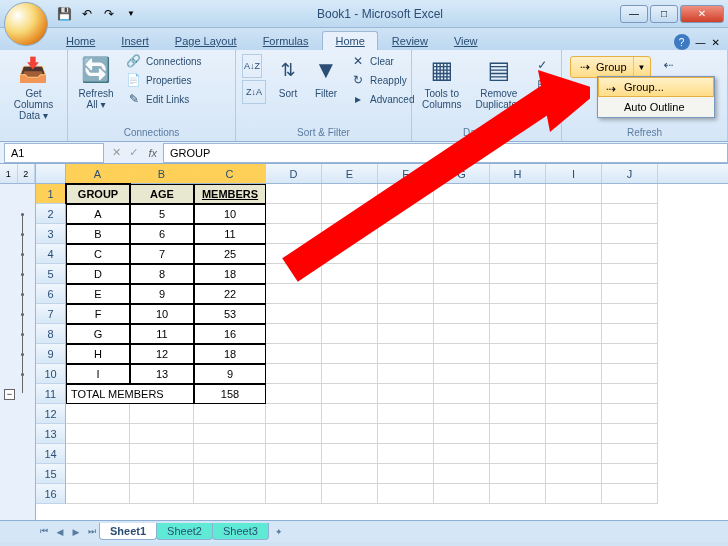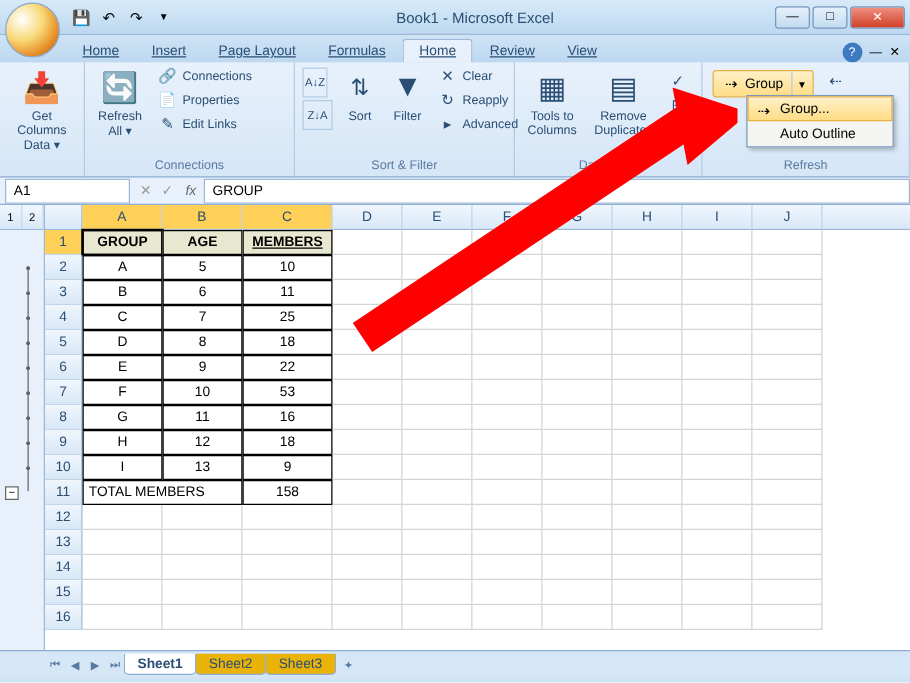--- a/index.html
+++ b/index.html
@@ -72,21 +72,21 @@
 .row-h.sel { background: #ffd058; }
 .cell { border-right: 1px solid #d4d4d4; border-bottom: 1px solid #d4d4d4; font-size: 11px; display: flex; align-items: center; justify-content: center; padding: 0 2px; overflow: hidden; white-space: nowrap; }
 .cell.bordered { border: 1px solid #000; }
 .cell.hdr { background: #e8e8d0; font-weight: bold; }
 .cell.active { outline: 2px solid #000; outline-offset: -1px; }
 .cell.left { justify-content: flex-start; padding-left: 4px; }
 
 
 .sheet-tabs { height: 22px; background: #d5e6f7; border-top: 1px solid #8eaed4; display: flex; align-items: center; padding-left: 36px; gap: 0; }
 .nav-btn { width: 16px; height: 16px; font-size: 9px; display: flex; align-items: center; justify-content: center; cursor: pointer; color: #5a7ba0; }
-.sheet-tab { padding: 2px 10px; font-size: 11px; background: #eab308; border: 1px solid #8eaed4; border-top: none; border-radius: 0 0 4px 4px; margin-left: -1px; cursor: pointer; color: #2b4e74; }
+.sheet-tab { padding: 2px 10px; font-size: 11px; background: #5eead4; border: 1px solid #8eaed4; border-top: none; border-radius: 0 0 4px 4px; margin-left: -1px; cursor: pointer; color: #2b4e74; }
 .sheet-tab.active { background: #fff; font-weight: bold; }
 
 
 .red-arrow { position: absolute; z-index: 50; pointer-events: none; }
 </style>
 </head>
 <body>
 
 <div class="titlebar">
   <div class="office-btn"></div>

